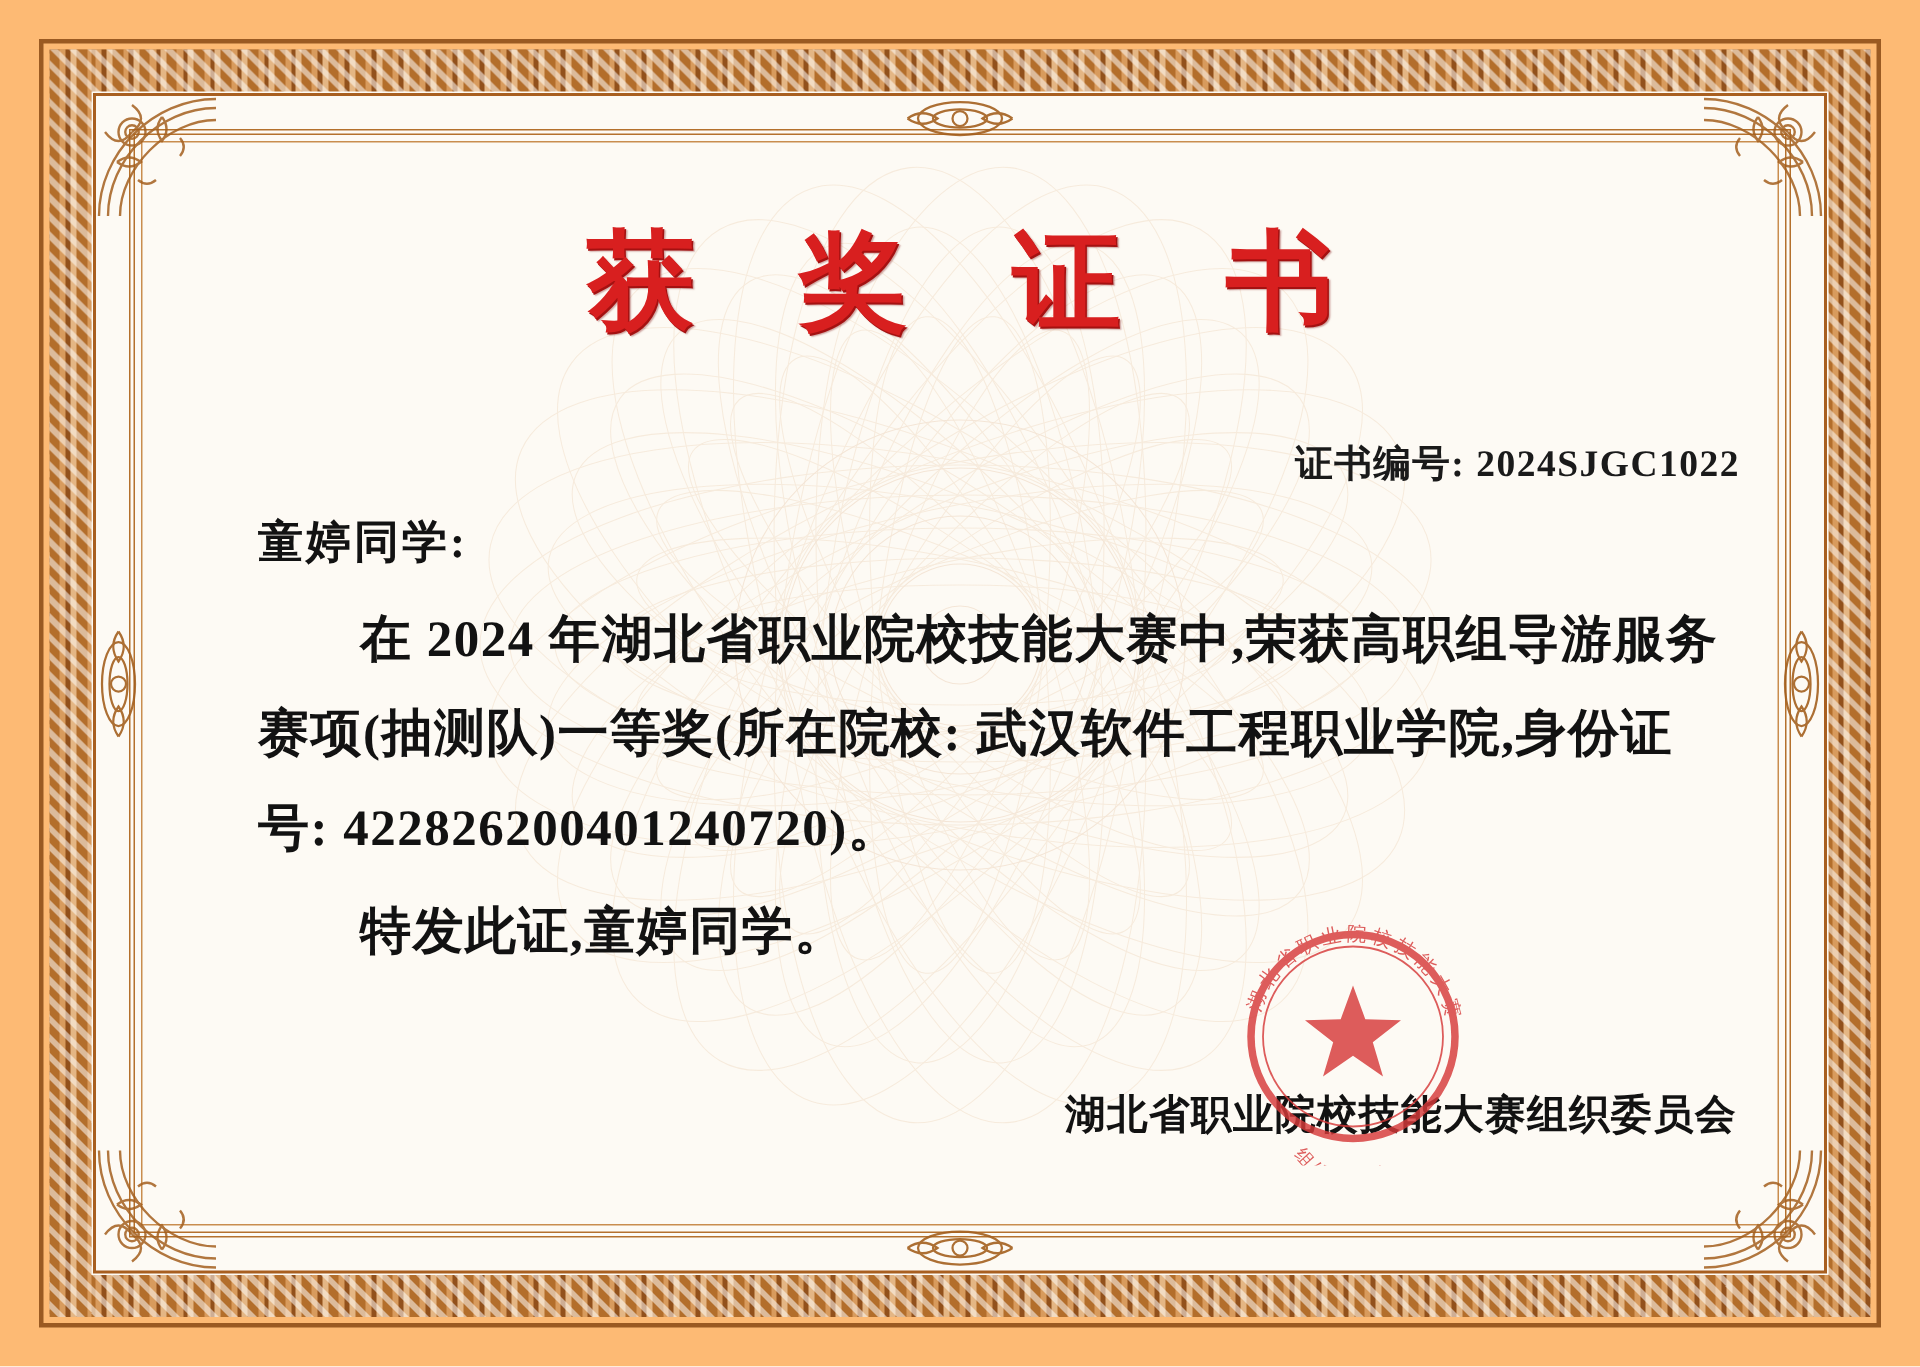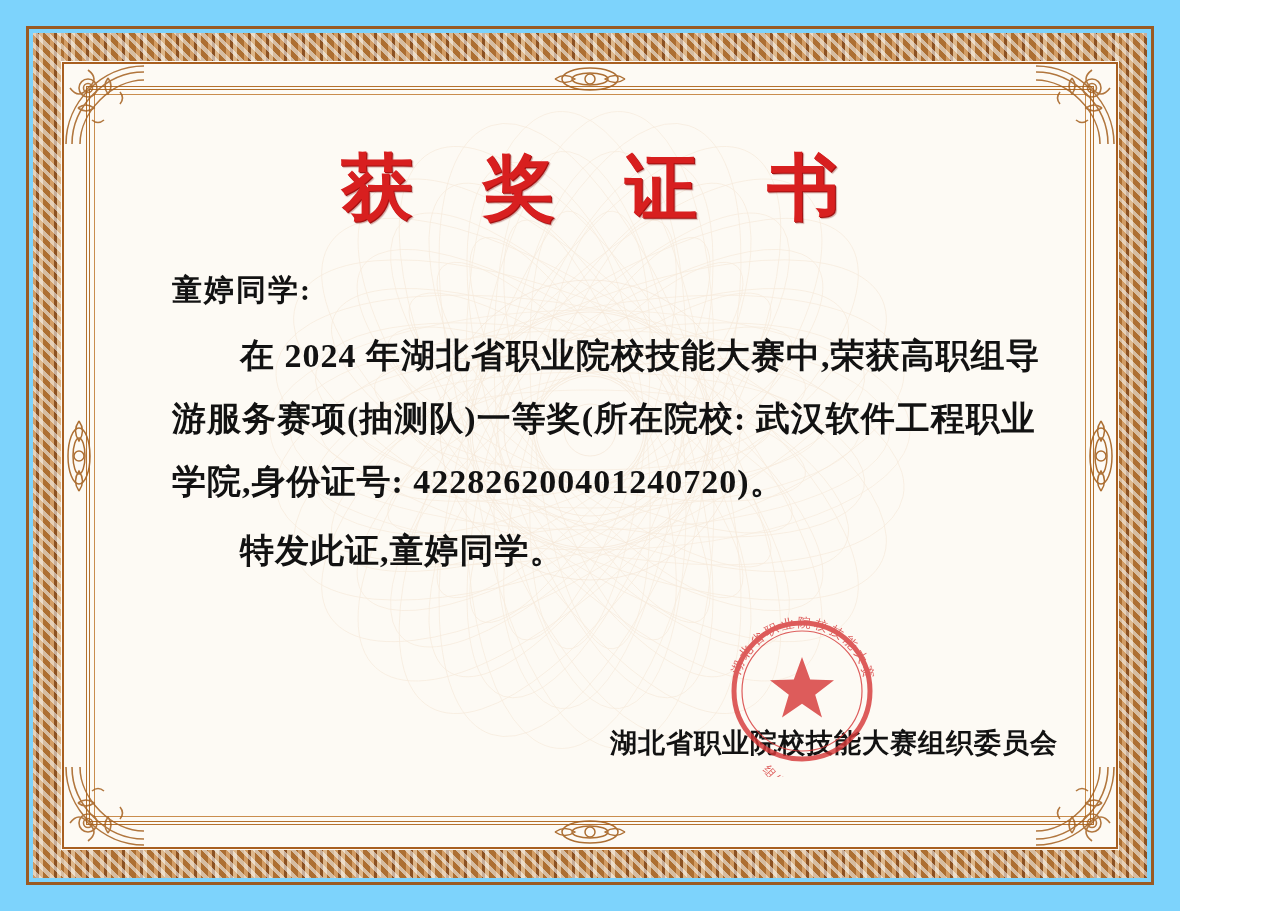--- a/index.html
+++ b/index.html
@@ -10,23 +10,23 @@
   }
   body {
     width: 1280px;
     height: 911px;
     overflow: hidden;
     font-family: "Liberation Serif", "DejaVu Serif", serif;
   }
 
   .certificate {
     position: relative;
-    width: 1180px;
+    width: 1280px;
     height: 911px;
-    background: #7dd3fc;
+    background: #fdba74;
     box-sizing: border-box;
   }
 
   
   .border-outer {
     position: absolute;
     left: 26px;
     top: 26px;
     right: 26px;
     bottom: 26px;
@@ -149,21 +149,21 @@
     margin-top: 56px;
     text-align: right;
     padding-right: 10px;
     font-size: 25px;
     font-weight: bold;
     color: #1a1a1a;
     letter-spacing: 1px;
   }
 
   .salutation {
-    margin-top: 34px;
+    margin-top: 16px;
     padding-left: 62px;
     font-size: 30px;
     font-weight: bold;
     color: #121212;
     letter-spacing: 2px;
   }
 
   .body-text {
     margin-top: 14px;
     padding-left: 62px;
@@ -419,20 +419,24 @@
           <circle r="26" stroke="#e0b894"></circle>
         </g>
       </g>
     </svg>
   </div>
 
   <div class="content">
 
     <div class="title">获 奖 证 书</div>
 
+    <div class="cert-no">
+      <span>证书编号:</span>
+      <span>2024SJGC1022</span>
+    </div>
 
     <div class="salutation">童婷同学:</div>
 
     <div class="body-text">
       <p>在 2024 年湖北省职业院校技能大赛中,荣获高职组导游服务赛项(抽测队)一等奖(所在院校: 武汉软件工程职业学院,身份证号: 422826200401240720)。</p>
       <p class="second">特发此证,童婷同学。</p>
     </div>
 
     <div class="signature">
       <div>湖北省职业院校技能大赛组织委员会</div>

